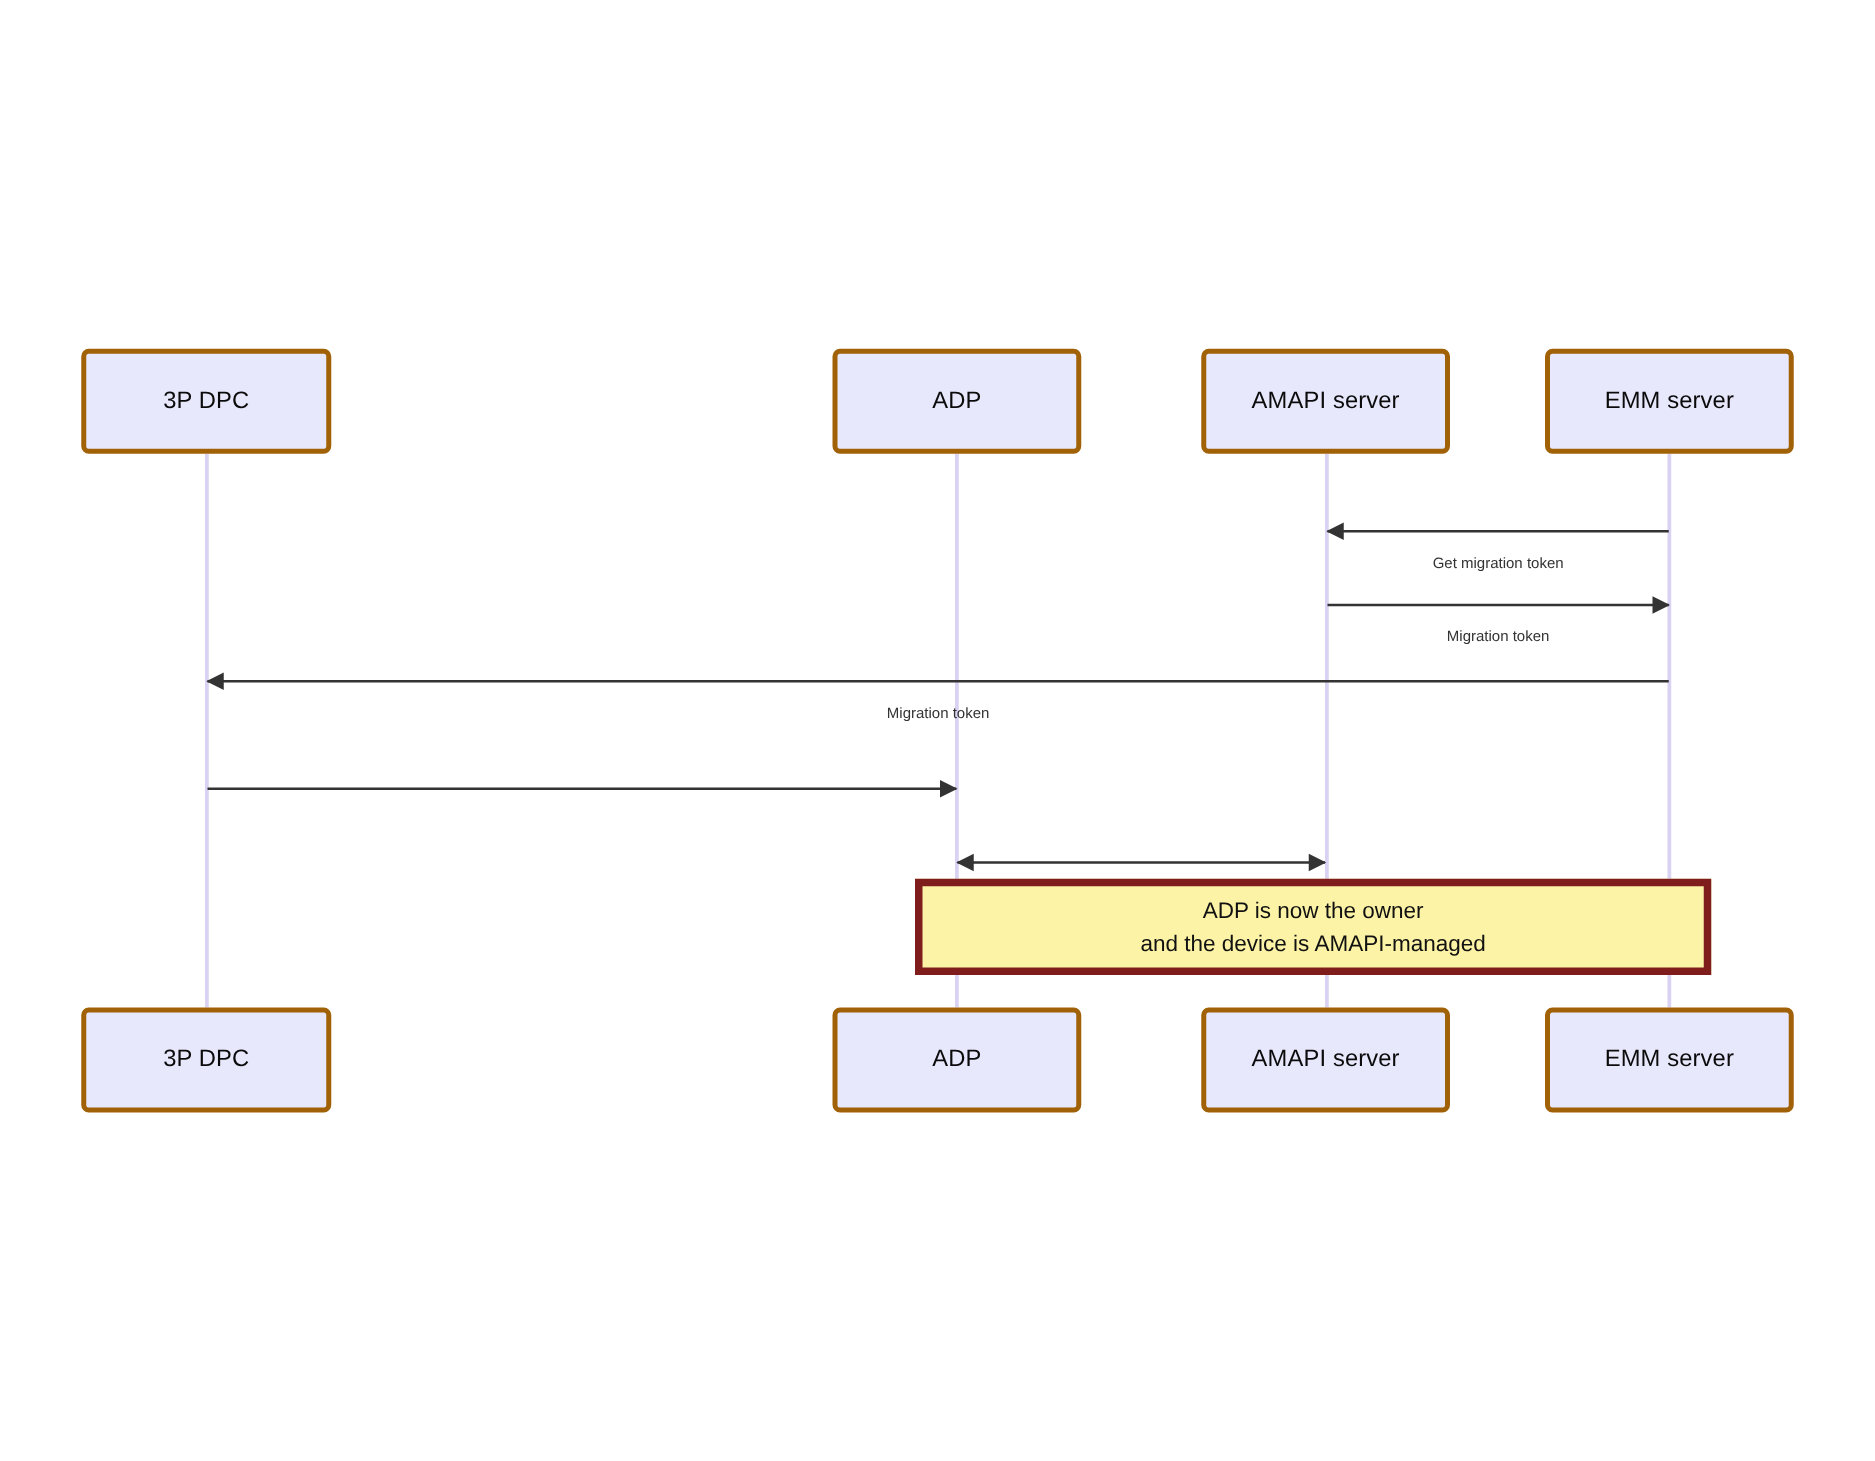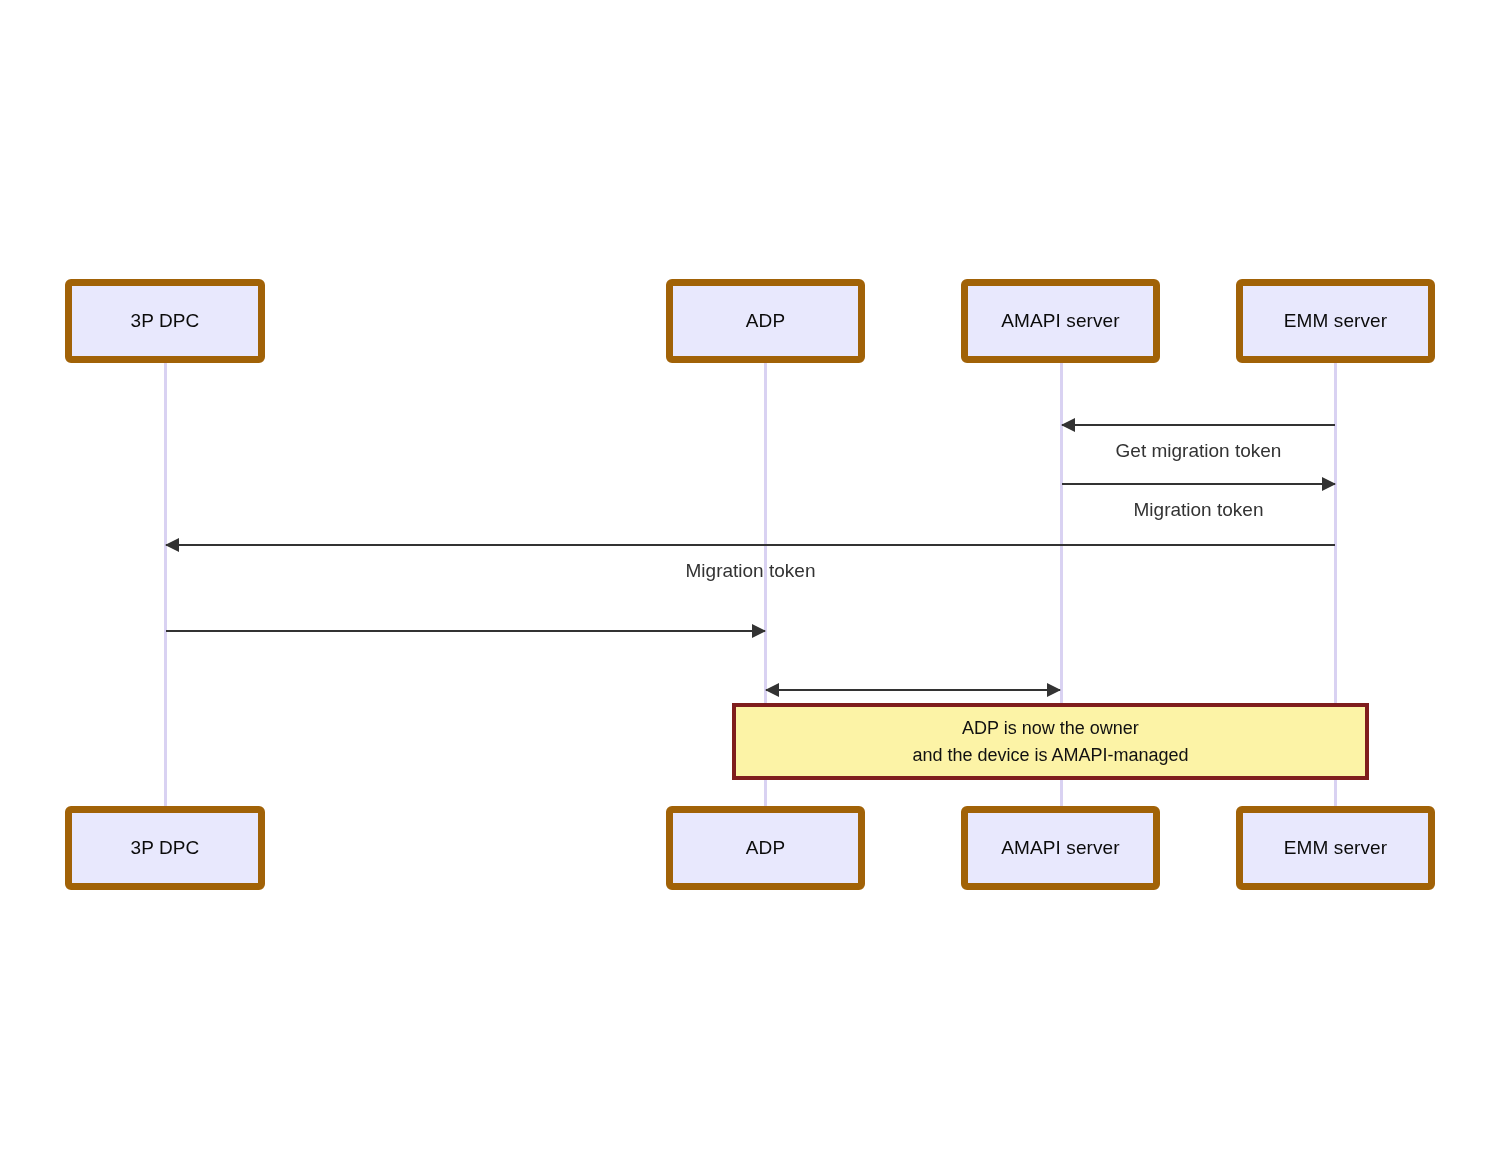--- a/index.html
+++ b/index.html
@@ -24,21 +24,21 @@
     width: 3px;
     background: #d9d2f2;
     top: 363px;
     height: 443px;
   }
   
   .participant {
     position: absolute;
     box-sizing: border-box;
     background: #e8e8fd;
-    border: 7px solid #a16207;
+    border: 4px solid #a16207;
     border-radius: 6px;
     height: 84px;
     display: flex;
     align-items: center;
     justify-content: center;
   }
   .participant-label {
     font-size: 19px;
     color: #0b0b0b;
     font-family: "Liberation Sans", sans-serif;
@@ -71,34 +71,34 @@
   }
   .arrowhead.left {
     left: -1px;
     border-right: 14px solid #333333;
   }
   .msg-label {
     position: absolute;
     left: 0;
     right: 0;
     text-align: center;
-    font-size: 19px;
+    font-size: 12px;
     color: #333333;
     line-height: 25px;
     white-space: pre-line;
     font-family: "Liberation Sans", sans-serif;
   }
   .msg-label.one-line { bottom: 7px; }
   .msg-label.two-line { bottom: 5px; }
   
   .note {
     position: absolute;
     box-sizing: border-box;
     background: #fcf3a6;
-    border: 4px solid #7f1d1d;
+    border: 6px solid #7f1d1d;
     display: flex;
     align-items: center;
     justify-content: center;
     text-align: center;
   }
   .note-text {
     font-size: 18px;
     color: #111111;
     line-height: 27px;
     white-space: pre-line;

